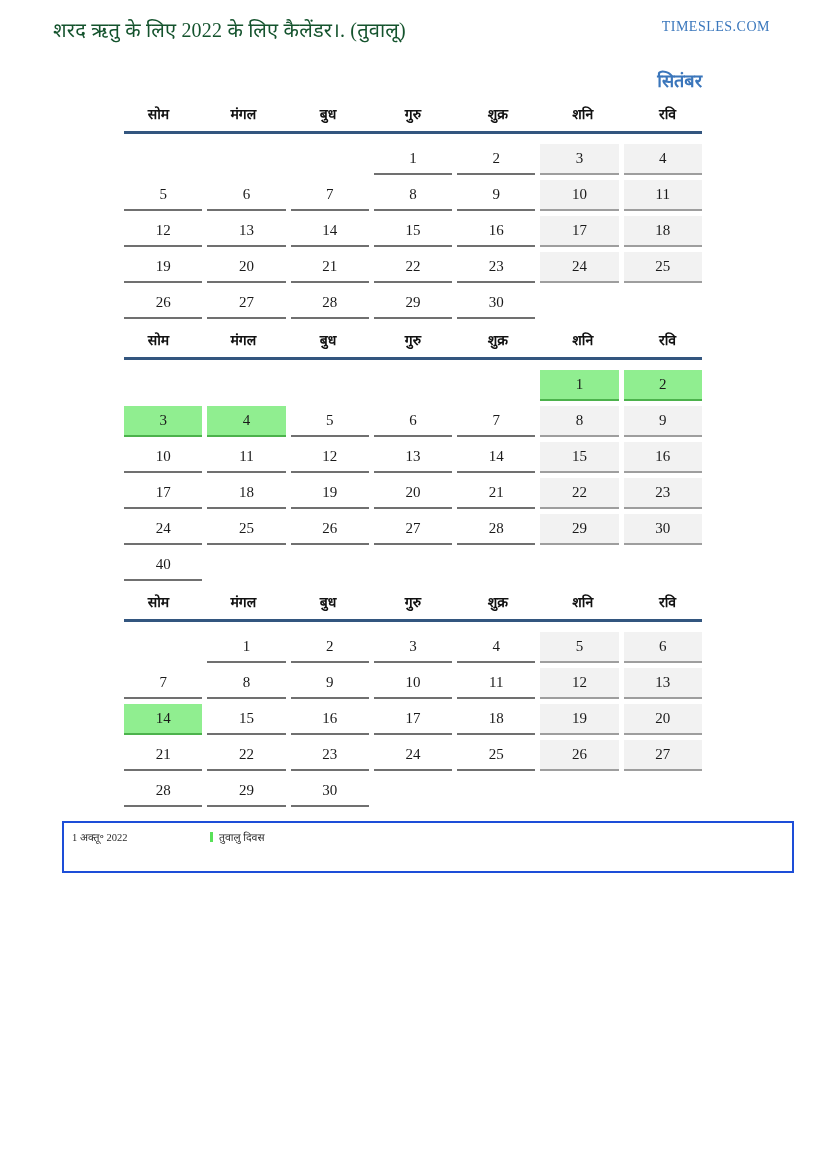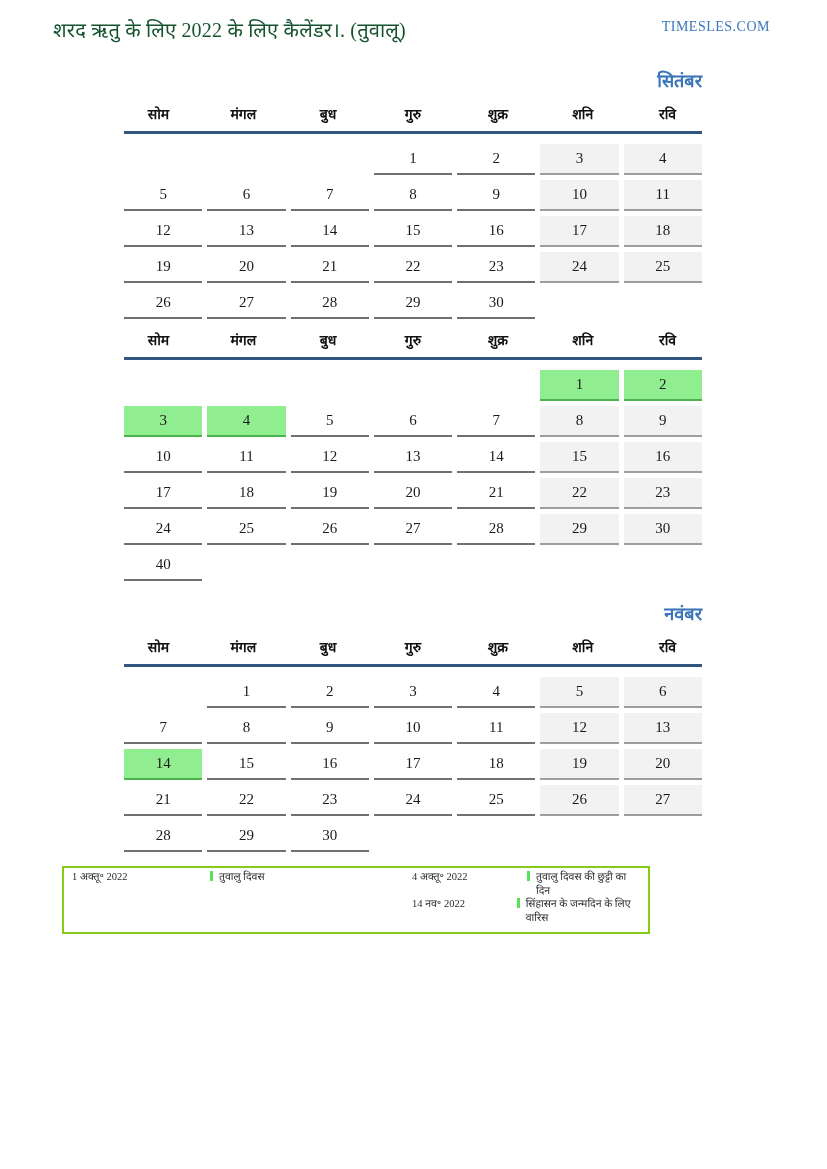--- a/index.html
+++ b/index.html
@@ -30,22 +30,22 @@
   .cell {
     height:31px; line-height:29px; text-align:center; font-size:15px; color:#1a1a1a;
     border-bottom:2px solid transparent;
   }
   .cell.normal  { border-bottom-color:#707070; }
   .cell.weekend { background:#f2f2f2; border-bottom-color:#9e9e9e; }
   .cell.holiday { background:#90ee90; border-bottom-color:#4cb24c; }
   .cell.empty   { border-bottom-color:transparent; }
 
   .legend {
-    display:flex; width:588px; margin:14px 0 0 62px;
-    border:2px solid #84cc16; padding:2px 8px 8px 8px; min-height:52px;
+    display:flex; width:732px; margin:14px 0 0 62px;
+    border:2px solid #1d4ed8; padding:8px 8px 8px 8px; min-height:52px;
   }
   .legend-group-1 { width:340px; }
   .legend-group-2 { flex:1; }
   .lrow { display:flex; font-size:10.5px; line-height:13.5px; color:#2b2b2b; }
   .g1 .ldate { width:138px; }
   .g2 .ldate { width:118px; }
   .ldesc { display:flex; align-items:flex-start; }
   .bar { display:inline-block; width:3px; height:10px; background:#58e158; margin-right:6px; position:relative; top:1px; flex:none; }
 </style>
 </head>
@@ -158,21 +158,20 @@
       <div class="cell empty"></div>
       <div class="cell empty"></div>
       <div class="cell empty"></div>
       <div class="cell empty"></div>
       <div class="cell empty"></div>
       <div class="cell empty"></div>
     </div>
 </section>
 
 <section class="month">
-  <h2 class="month-title">नवंबर</h2>
   <div class="weekday-row">
       <span>सोम</span>
       <span>मंगल</span>
       <span>बुध</span>
       <span>गुरु</span>
       <span>शुक्र</span>
       <span>शनि</span>
       <span>रवि</span>
     </div>
   <div class="head-line"></div>
@@ -215,23 +214,13 @@
     </div>
 </section>
 
 <div class="legend">
   <div class="legend-group-1 g1">
       <div class="lrow">
         <span class="ldate">1 अक्तू॰ 2022</span>
         <span class="ldesc"><span class="bar"></span>तुवालु दिवस</span>
       </div>
     </div>
-  <div class="legend-group-2 g2">
-      <div class="lrow">
-        <span class="ldate">4 अक्तू॰ 2022</span>
-        <span class="ldesc"><span class="bar"></span>तुवालु दिवस की छुट्टी का दिन</span>
-      </div>
-      <div class="lrow">
-        <span class="ldate">14 नव॰ 2022</span>
-        <span class="ldesc"><span class="bar"></span>सिंहासन के जन्मदिन के लिए वारिस</span>
-      </div>
-    </div>
 </div>
 
 </body></html>

